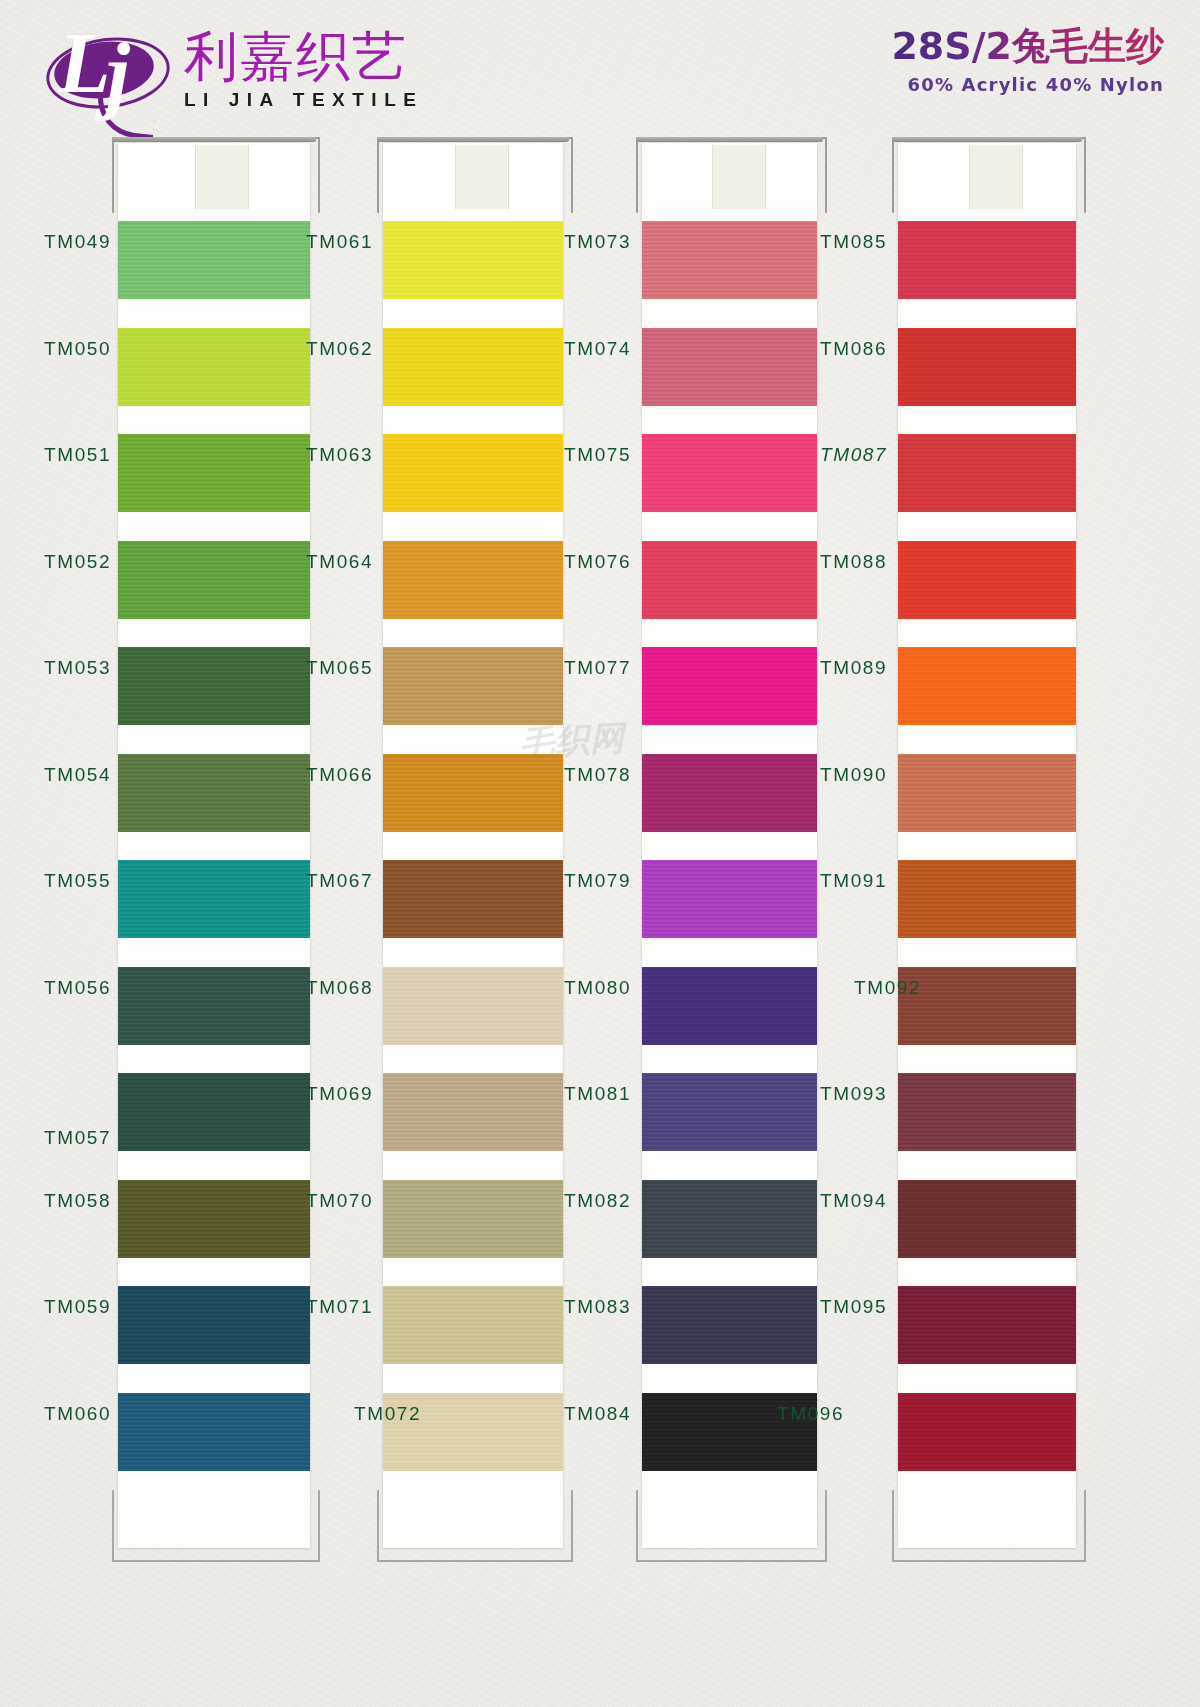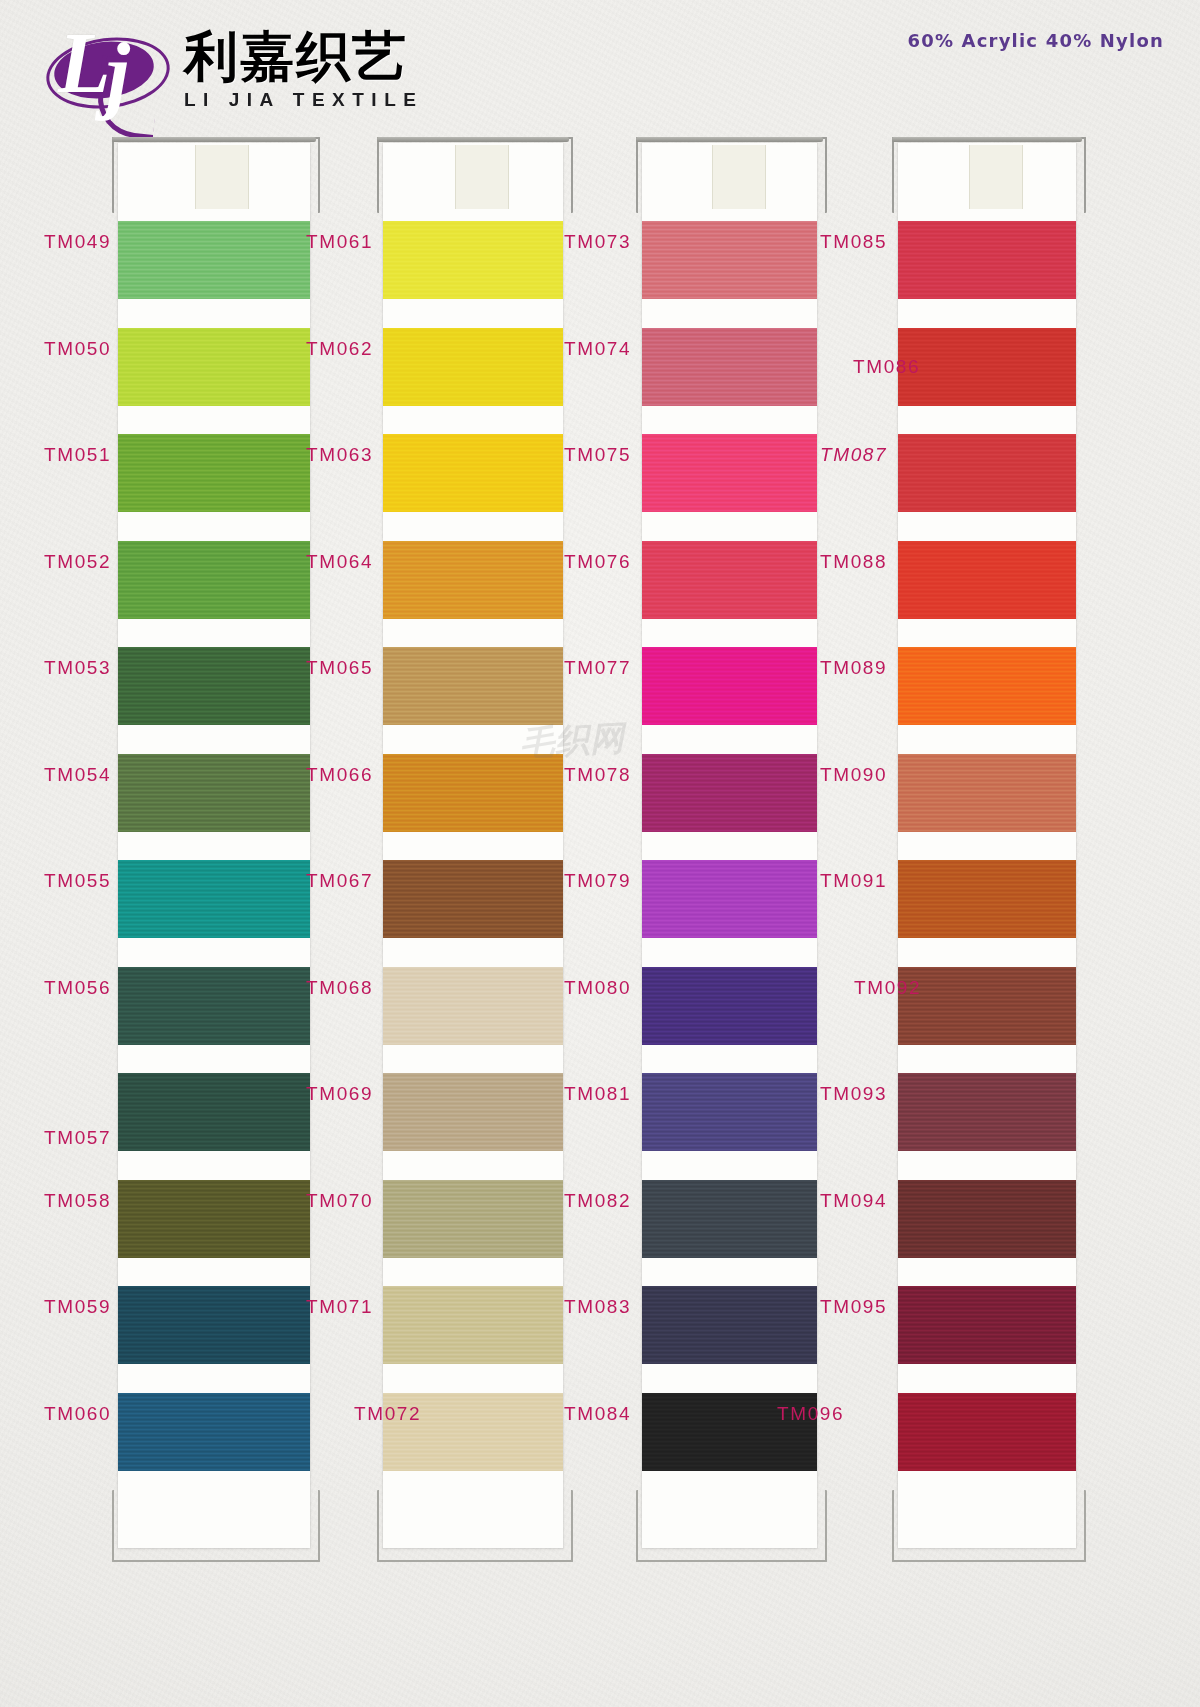--- a/index.html
+++ b/index.html
@@ -50,21 +50,21 @@
     color:#ffffff;
   }
   .script-j-tail{
     position:absolute;left:58px;top:44px;width:54px;height:74px;
     border-left:5px solid #6d2185;border-bottom:5px solid #6d2185;
     border-radius:0 0 0 40px;transform:rotate(6deg);
   }
   #brand-text{position:relative;padding-top:6px;}
   #brand-cn{
     font-family:"DejaVu Sans","Liberation Sans",sans-serif;
-    font-weight:700;font-size:54px;letter-spacing:2px;color:#000000;
+    font-weight:400;font-size:54px;letter-spacing:2px;color:#a21caf;
     line-height:60px;
     text-shadow:1px 1px 0 rgba(255,255,255,.7);
   }
   #brand-en{
     font-size:19px;font-weight:700;letter-spacing:7.5px;color:#1d1d20;
     margin-top:2px;
   }
 
   #product-block{position:absolute;right:36px;top:24px;text-align:right;}
   #product-title{
@@ -132,21 +132,21 @@
     background:inherit;opacity:.45;filter:blur(2.2px);z-index:-1;
   }
   .swatch .halo{
     position:absolute;left:-5px;right:-5px;top:-4px;bottom:-4px;
     background:inherit;filter:blur(3.5px);opacity:.35;z-index:-2;
   }
 
   .label{
     position:absolute;
     font-family:"Liberation Sans","DejaVu Sans",sans-serif;
-    font-size:19px;letter-spacing:1.6px;color:#be185d;
+    font-size:19px;letter-spacing:1.6px;color:#14532d;
     white-space:nowrap;
   }
 
   #watermark{
     position:absolute;left:520px;top:718px;
     font-family:"Liberation Serif","DejaVu Serif",serif;
     font-style:italic;font-weight:700;font-size:34px;
     color:rgba(120,120,120,.16);letter-spacing:1px;
     transform:rotate(-3deg);pointer-events:none;user-select:none;
   }
@@ -167,20 +167,21 @@
       <span class="script-l">L</span>
       <span class="script-j">j</span>
     </div>
     <div id="brand-text">
       <div id="brand-cn">利嘉织艺</div>
       <div id="brand-en">LI JIA TEXTILE</div>
     </div>
   </div>
 
   <div id="product-block">
+    <div id="product-title">28S/2兔毛生纱</div>
     <div id="product-sub">60% Acrylic 40% Nylon</div>
   </div>
 
 </div>
 
 <div id="columns-root">
     <div class="column" style="left: 0px;">
       <div class="card" style="left: 118px; top: 0px; width: 192px; height: 1405px;"></div>
       <div class="clip" style="left: 112px; width: 204px;"></div>
       <div class="clip-bar" style="left: 112px; width: 204px;"></div>
@@ -351,21 +352,21 @@
       <div class="clip-bar" style="left: 892px; width: 190px;"></div>
       <div class="tape" style="left: 969px;"></div>
       <div class="clip-bottom" style="left: 892px; width: 190px; top: 1347px;"></div>
       <div class="swatch" title="TM085" style="left: 898px; top: 78px; width: 178px; height: 78px; background: rgb(213, 57, 79);">
         <span class="halo" style="background: rgb(213, 57, 79);"></span>
       </div>
       <div class="label" style="left: 820px; top: 88px;">TM085</div>
       <div class="swatch" title="TM086" style="left: 898px; top: 184.5px; width: 178px; height: 78px; background: rgb(207, 53, 48);">
         <span class="halo" style="background: rgb(207, 53, 48);"></span>
       </div>
-      <div class="label" style="left: 853px; top: 194.5px; margin-top: 18px;">TM086</div>
+      <div class="label" style="left: 820px; top: 194.5px;">TM086</div>
       <div class="swatch" title="TM087" style="left: 898px; top: 291px; width: 178px; height: 78px; background: rgb(210, 58, 63);">
         <span class="halo" style="background: rgb(210, 58, 63);"></span>
       </div>
       <div class="label" style="left: 820px; top: 301px; font-style: italic;">TM087</div>
       <div class="swatch" title="TM088" style="left: 898px; top: 397.5px; width: 178px; height: 78px; background: rgb(224, 60, 45);">
         <span class="halo" style="background: rgb(224, 60, 45);"></span>
       </div>
       <div class="label" style="left: 820px; top: 407.5px;">TM088</div>
       <div class="swatch" title="TM089" style="left: 898px; top: 504px; width: 178px; height: 78px; background: rgb(244, 105, 28);">
         <span class="halo" style="background: rgb(244, 105, 28);"></span>

